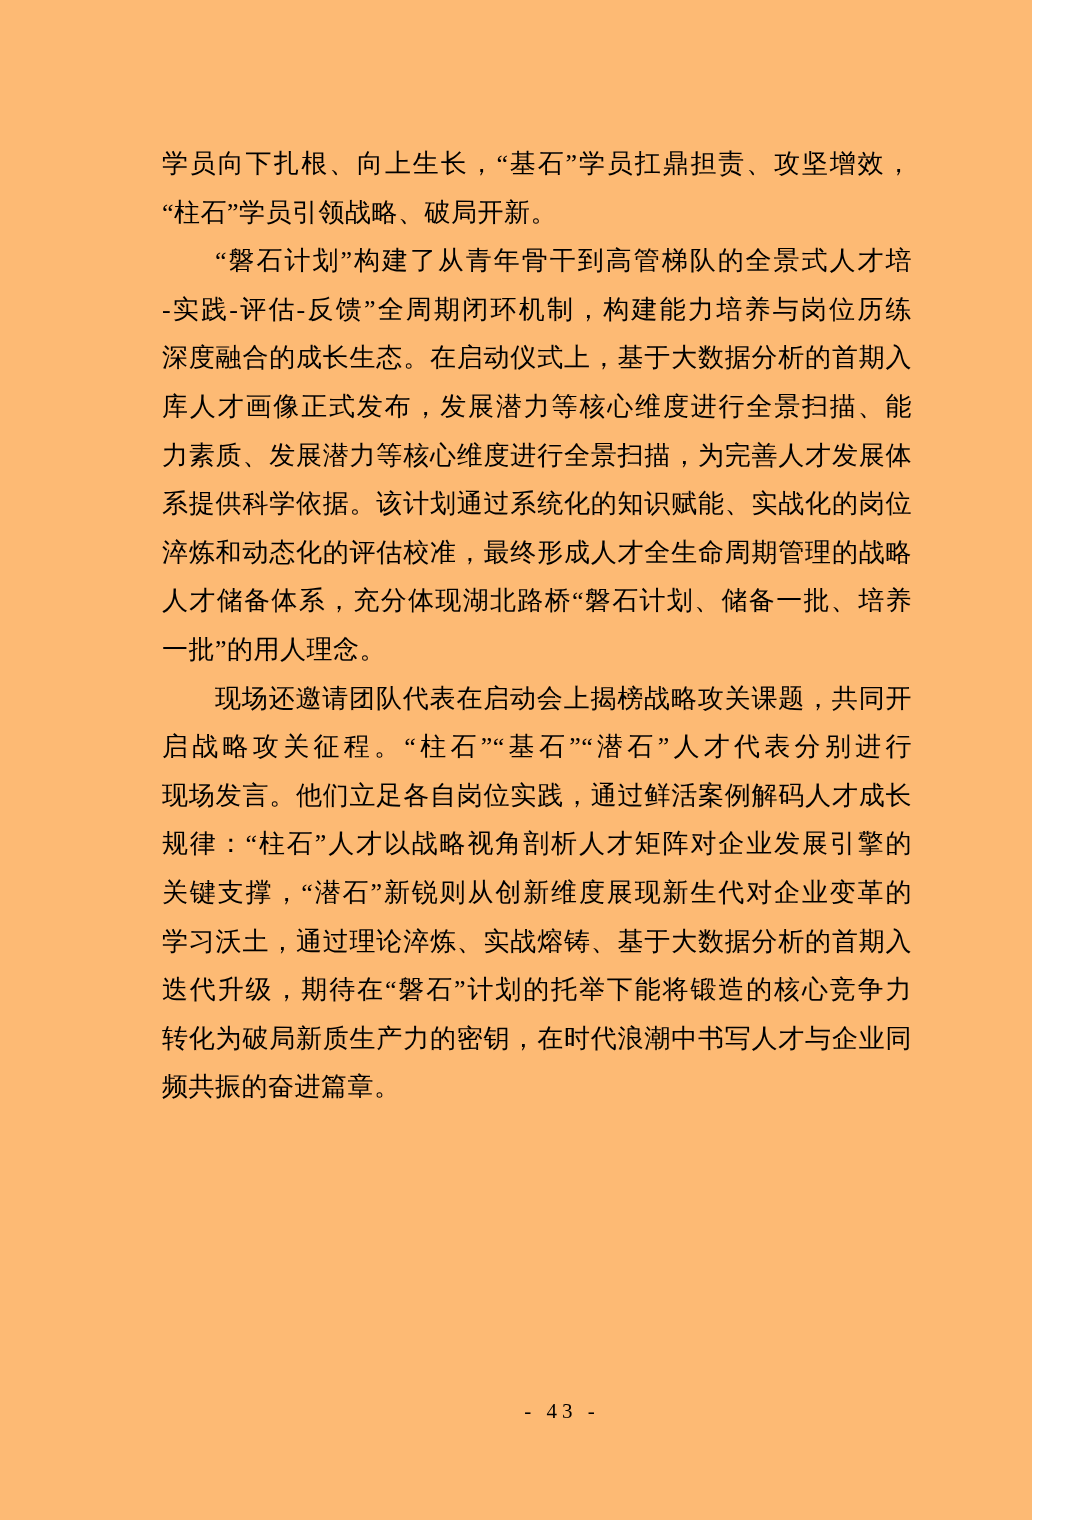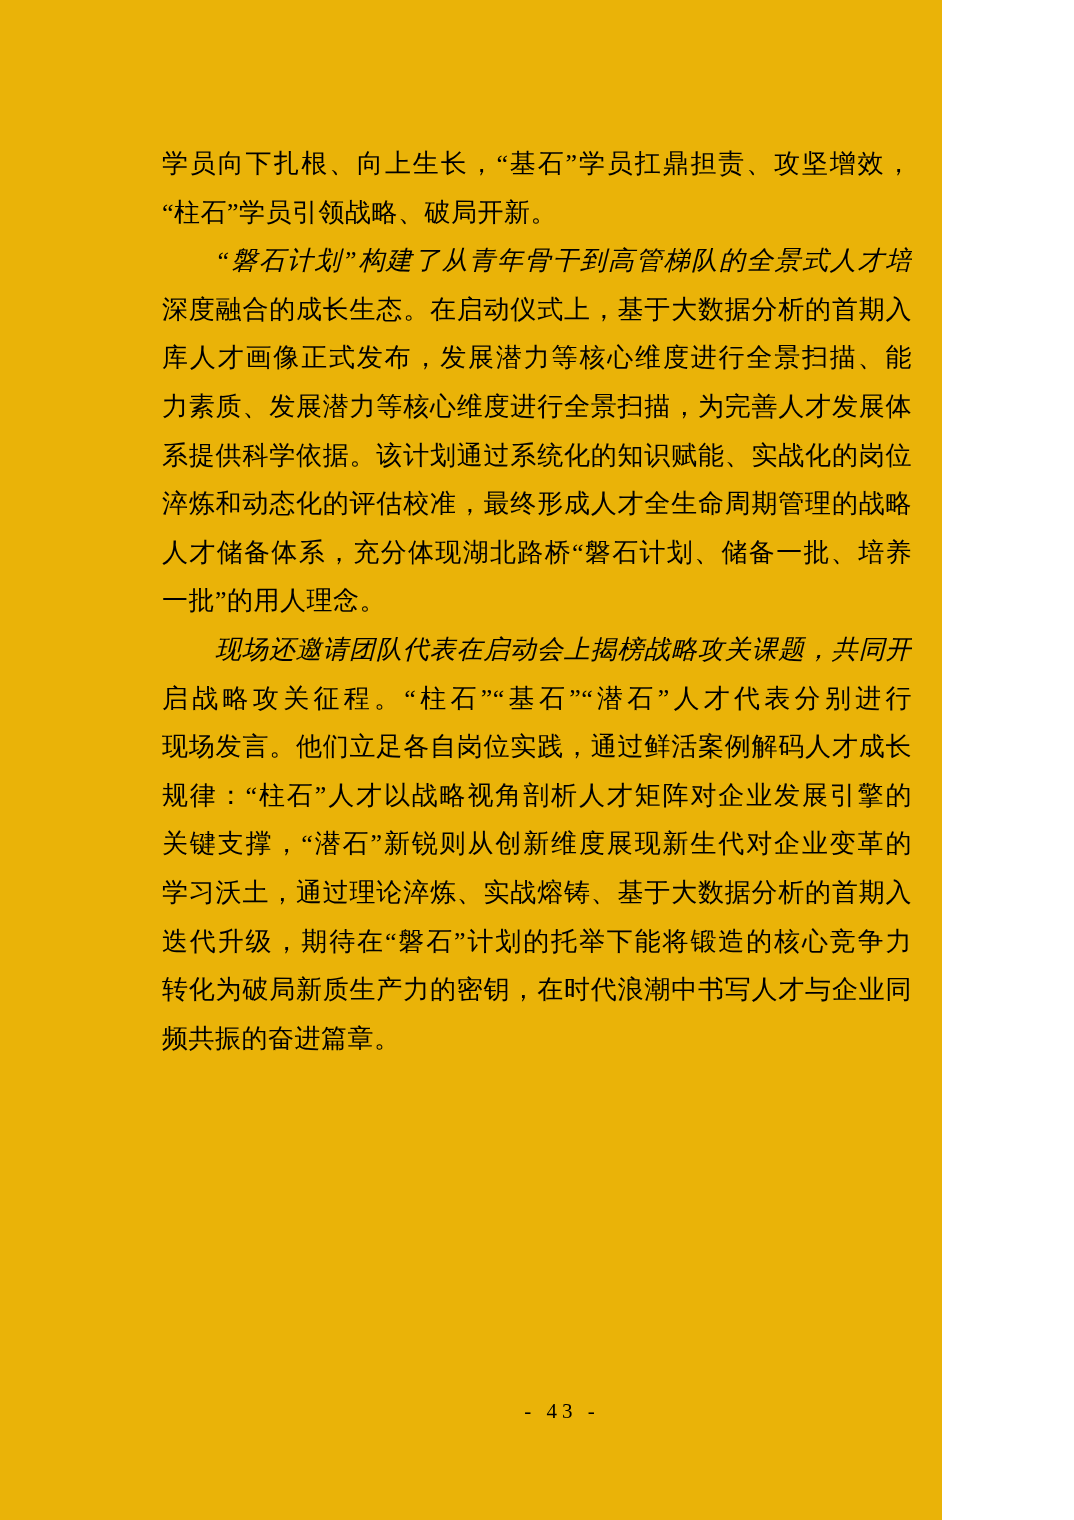--- a/index.html
+++ b/index.html
@@ -2,23 +2,23 @@
 <html><head>
 <meta charset="utf-8">
 <style>
   html, body {
     margin: 0;
     padding: 0;
     background: #ffffff;
   }
   .page {
     position: relative;
-    width: 942px;
+    width: 1032px;
     height: 1520px;
-    background: #eab308;
+    background: #fdba74;
     color: #000000;
     font-family: "Liberation Serif", "DejaVu Serif", serif;
     overflow: hidden;
   }
   .text-block {
     position: absolute;
     left: 162px;
     top: 140px;
     width: 750px;
   }
@@ -36,21 +36,20 @@
   }
   
   .line.full {
     white-space: normal;
     text-align: justify;
     text-align-last: justify;
     overflow: hidden;
   }
   .line.indent {
     padding-left: 53px;
-    font-style: italic;
   }
   .line.full.indent {
     padding-left: 53px;
     width: 697px;
   }
   .page-number {
     position: absolute;
     top: 1396px;
     left: 0;
     width: 1074px;
@@ -67,20 +66,21 @@
 <body>
 
 <div class="page">
   <div class="text-block" id="doc-body">
       <div class="para">
         <div class="line full">学员向下扎根、向上生长，“基石”学员扛鼎担责、攻坚增效，</div>
         <div class="line">“柱石”学员引领战略、破局开新。</div>
       </div>
       <div class="para">
         <div class="line indent full">“磐石计划”构建了从青年骨干到高管梯队的全景式人才培</div>
+        <div class="line full">-实践-评估-反馈”全周期闭环机制，构建能力培养与岗位历练</div>
         <div class="line full">深度融合的成长生态。在启动仪式上，基于大数据分析的首期入</div>
         <div class="line full">库人才画像正式发布，发展潜力等核心维度进行全景扫描、能</div>
         <div class="line full">力素质、发展潜力等核心维度进行全景扫描，为完善人才发展体</div>
         <div class="line full">系提供科学依据。该计划通过系统化的知识赋能、实战化的岗位</div>
         <div class="line full">淬炼和动态化的评估校准，最终形成人才全生命周期管理的战略</div>
         <div class="line full">人才储备体系，充分体现湖北路桥“磐石计划、储备一批、培养</div>
         <div class="line">一批”的用人理念。</div>
       </div>
       <div class="para">
         <div class="line indent full">现场还邀请团队代表在启动会上揭榜战略攻关课题，共同开</div>

